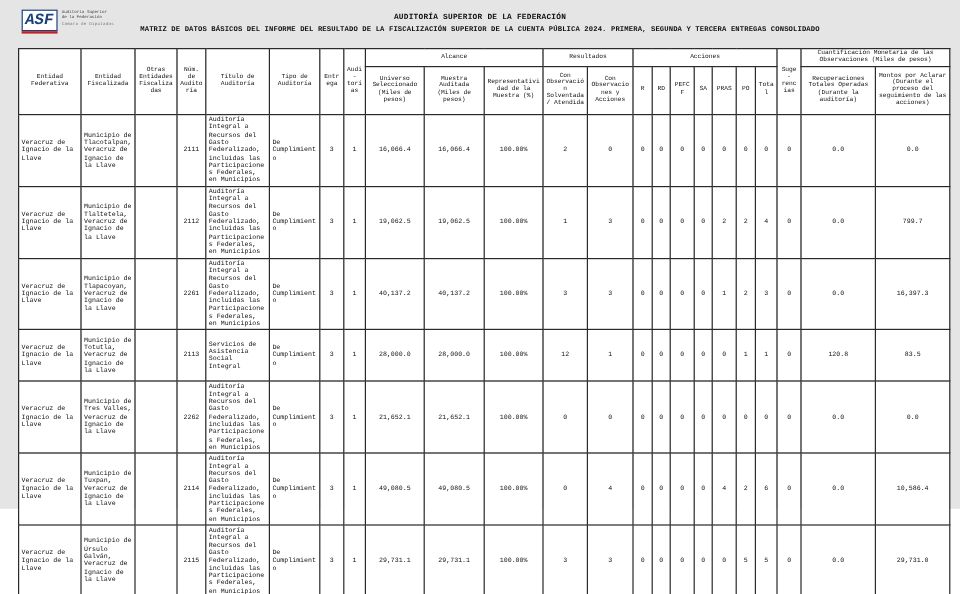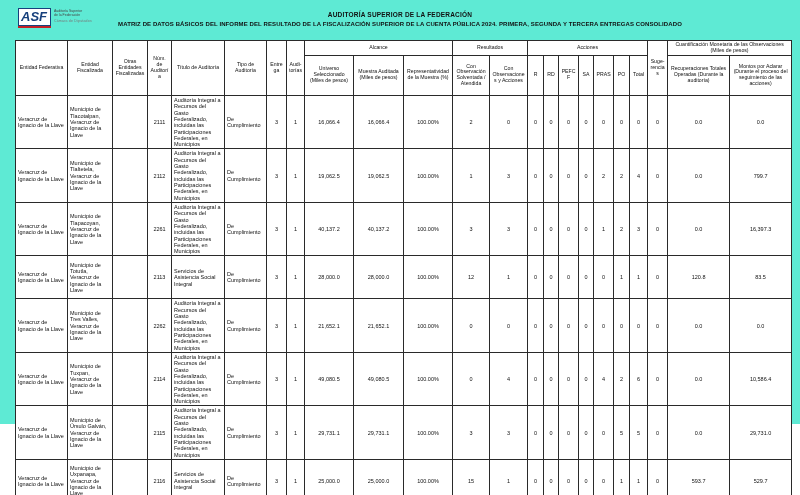--- a/index.html
+++ b/index.html
@@ -1,21 +1,21 @@
 <!DOCTYPE html>
 <html><head>
 <meta charset="utf-8">
 <style>
   * { margin:0; padding:0; box-sizing:border-box; }
   html,body { background:#ffffff; }
   body {
     width:800px; height:495px; overflow:hidden;
     font-family:"Liberation Sans", sans-serif; color:#111;
   }
-  .page { position:relative; width:800px; height:424px; background:#5eead4; }
+  .page { position:relative; width:800px; height:424px; background:#e5e5e5;font-family:Liberation Mono, monospace; }
 
   
   .report-header { position:relative; height:38px; padding-top:11px; }
   .titles { text-align:center; }
   .title-1 { font-size:6.5px; font-weight:bold; letter-spacing:.2px; }
   .title-2 { font-size:6px;  font-weight:bold; margin-top:3px; letter-spacing:.1px; }
 
   .logo { position:absolute; left:18px; top:8px; display:flex; align-items:flex-start; gap:3px; }
   .logo-mark {
     font-size:13px; line-height:13px; font-weight:bold; font-style:italic;

